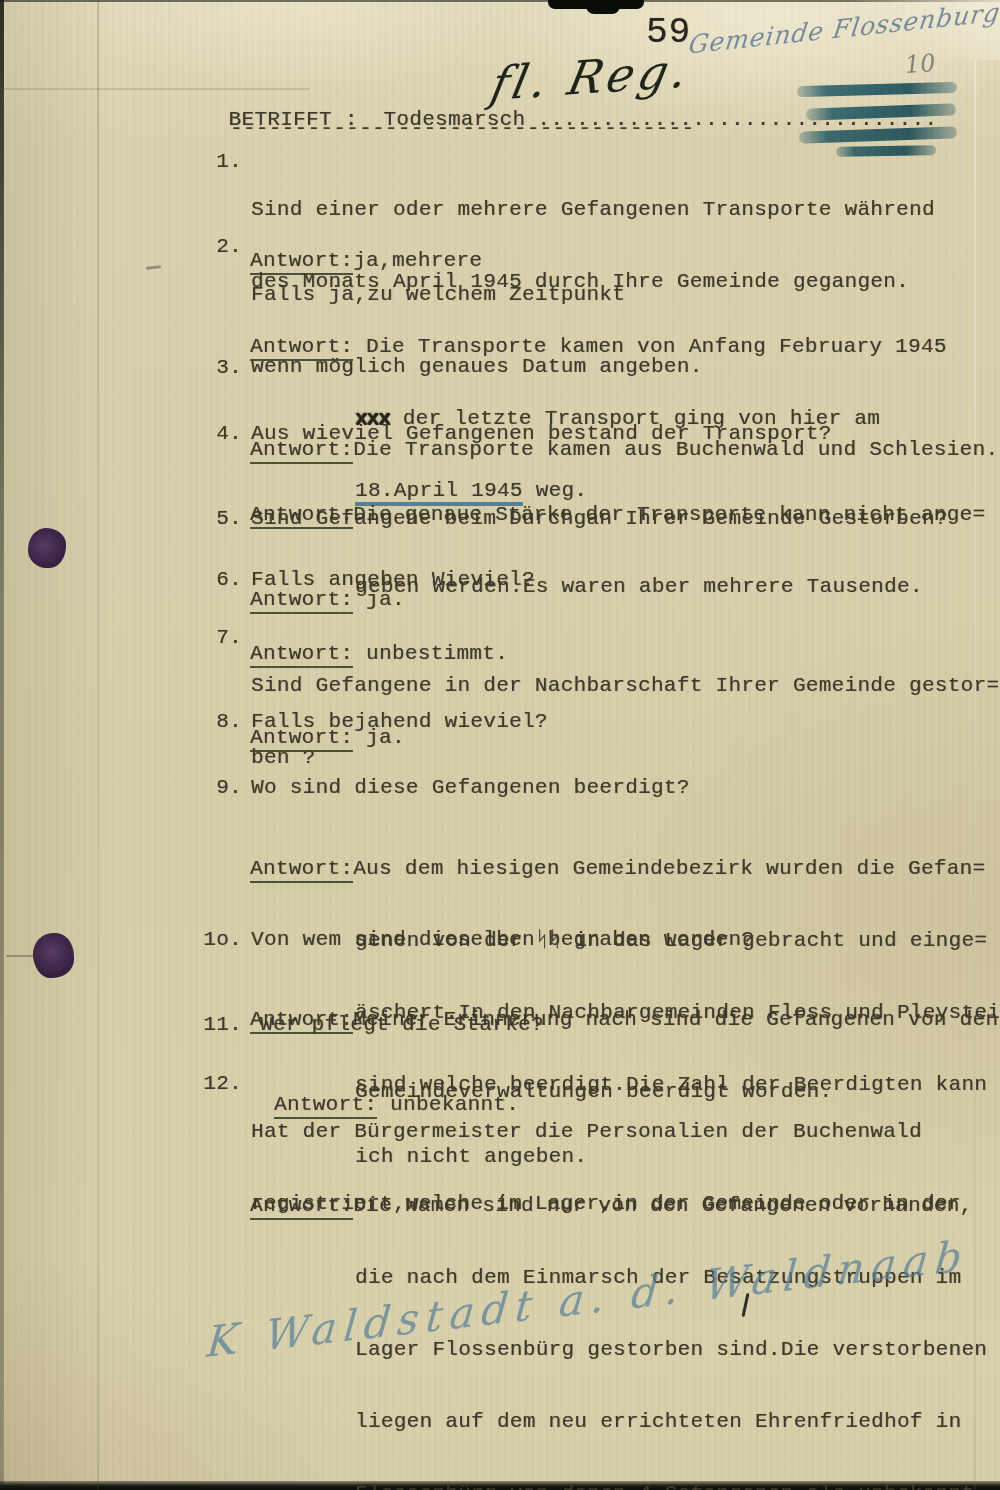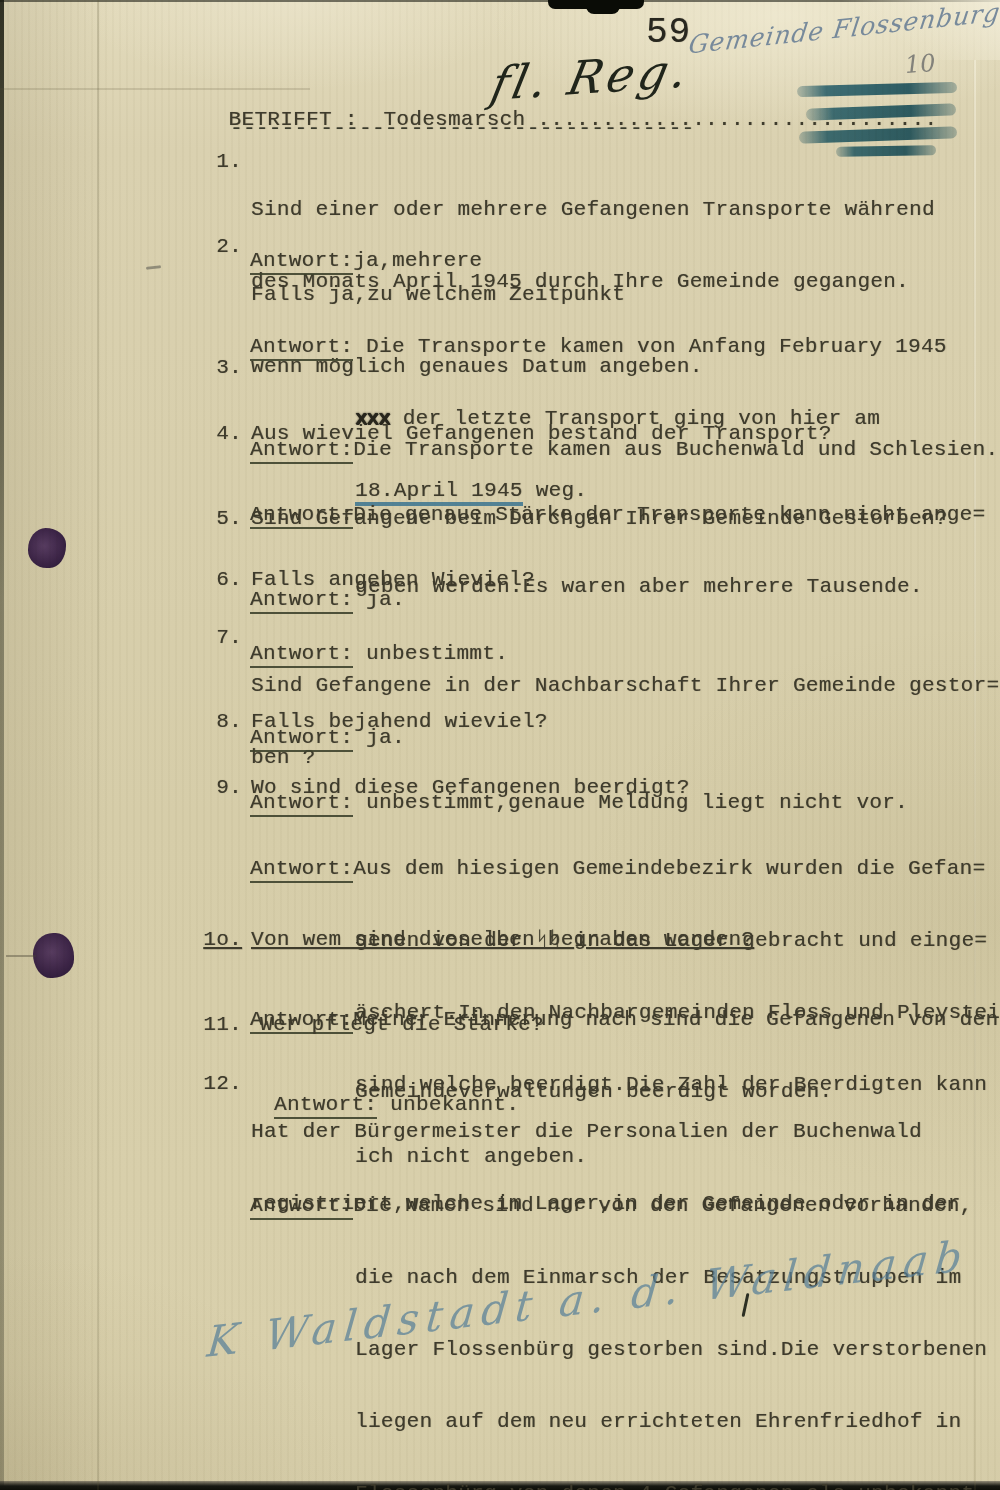--- a/index.html
+++ b/index.html
@@ -142,37 +142,34 @@
     </div>
   </div>
   <div class="a typed" style="top:678px;">
     <div><span class="alabel">Antwort:</span><span> ja.</span></div>
   </div>
 
   <div class="q typed" style="top:710px;">
     <span class="num">8.</span>
     <div class="qlines"><div>Falls bejahend wieviel?</div></div>
   </div>
-  <div class="a typed" style="top:743px;">
-    <div><span class="alabel">Antwort:</span><span> unbestimmt,genaue Meldung liegt nicht vor.</span></div>
-  </div>
 
   <div class="q typed" style="top:776px;">
     <span class="num">9.</span>
     <div class="qlines"><div>Wo sind diese Gefangenen beerdigt?</div></div>
   </div>
   <div class="a typed" style="top:809px;">
     <div><span class="alabel">Antwort:</span><span>Aus dem hiesigen Gemeindebezirk wurden die Gefan=</span></div>
     <div class="cont">genen von der ᛋᛋ in das Lager gebracht und einge=</div>
     <div class="cont">äschert.In den Nachbargemeinden Floss und Pleystein</div>
     <div class="cont">sind welche beerdigt.Die Zahl der Beerdigten kann</div>
     <div class="cont">ich nicht angeben.</div>
   </div>
 
-  <div class="q typed" style="top:928px;text-decoration:underline;">
+  <div class="q typed" style="top:928px;">
     <span class="num">1o.</span>
     <div class="qlines"><div>Von wem sind dieselben begraben worden?</div></div>
   </div>
   <div class="a typed" style="top:960px;">
     <div><span class="alabel">Antwort:</span><span>Meiner Erinnerung nach sind die Gefangenen von den</span></div>
     <div class="cont">Gemeindeverwaltungen beerdigt worden.</div>
   </div>
 
   <div class="q typed" style="top:1013px;gap:9px;">
     <span class="num">11.</span>

